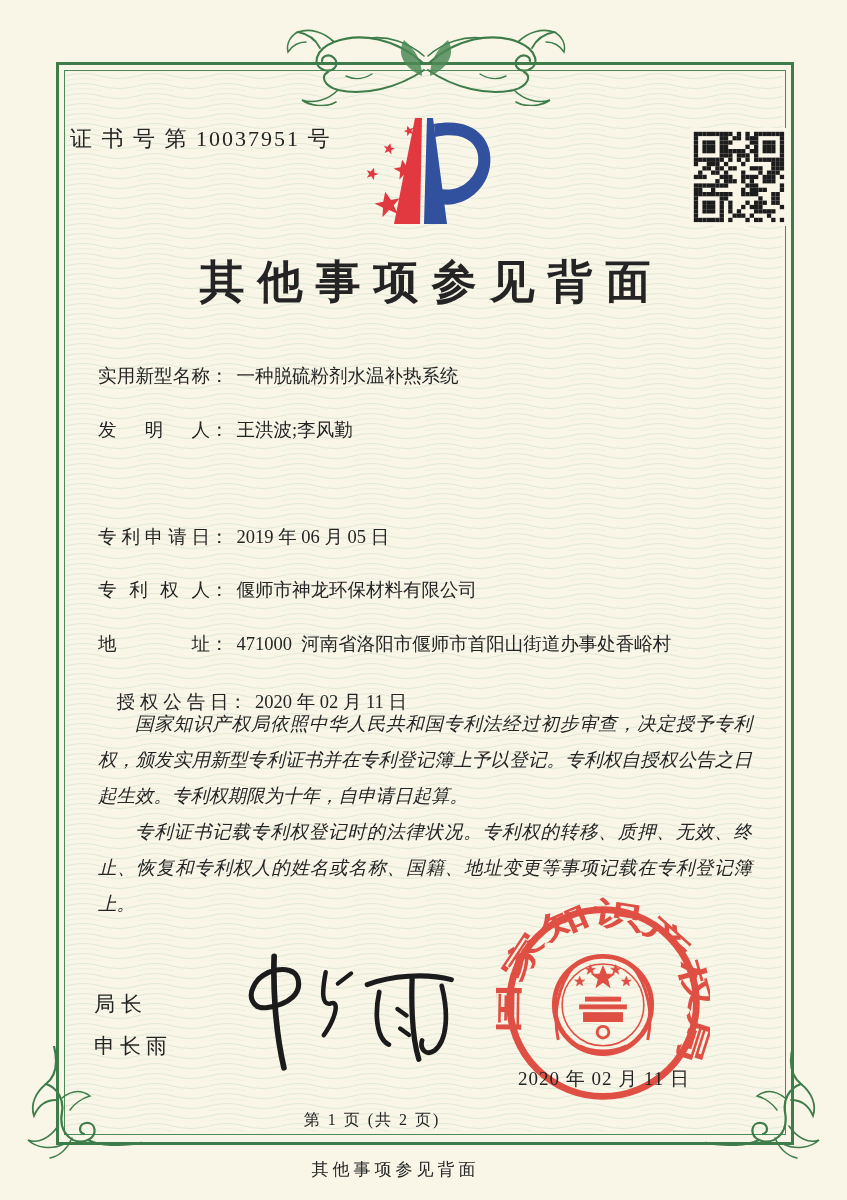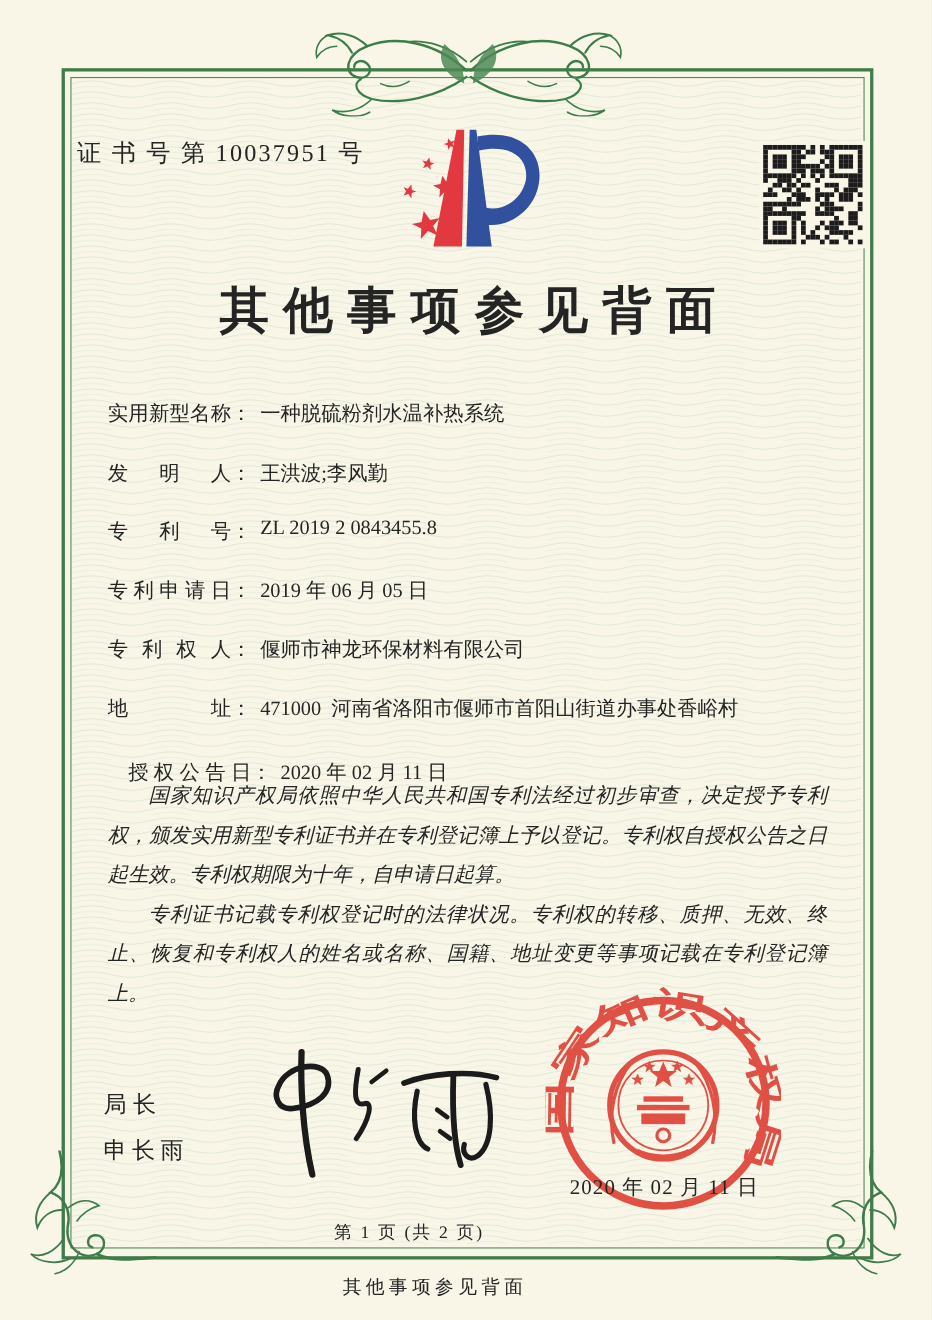--- a/index.html
+++ b/index.html
@@ -365,21 +365,20 @@
         <rect x="68.3" y="89.8" width="4.3" height="4.3"></rect>
         <rect x="81.2" y="89.8" width="4.3" height="4.3"></rect>
         <rect x="89.8" y="89.8" width="4.3" height="4.3"></rect>
       </g>
   </svg>
 
   <div class="title">其他事项参见背面</div>
 
   <div class="frow" style="top:417px"><span class="flabel">发明人</span><span class="fcolon">：</span><span class="fvalue">王洪波;李风勤</span></div>
   <div class="frow" style="top:363px"><span class="flabel">实用新型名称</span><span class="fcolon">：</span><span class="fvalue">一种脱硫粉剂水温补热系统</span></div>
-  <div class="frow" style="top:470px"><span class="flabel">专利号</span><span class="fcolon">：</span><span class="fvalue">ZL 2019 2 0843455.8</span></div>
   <div class="frow" style="top:524px"><span class="flabel">专利申请日</span><span class="fcolon">：</span><span class="fvalue">2019 年 06 月 05 日</span></div>
   <div class="frow" style="top:577px"><span class="flabel">专利权人</span><span class="fcolon">：</span><span class="fvalue">偃师市神龙环保材料有限公司</span></div>
   <div class="frow" style="top:631px"><span class="flabel">地址</span><span class="fcolon">：</span><span class="fvalue">471000  河南省洛阳市偃师市首阳山街道办事处香峪村</span></div>
   <div class="frow" style="top:668px;width:654px">
     <span class="flabel">授权公告日</span><span class="fcolon">：</span><span class="fvalue">2020 年 02 月 11 日</span>
   </div>
 
   <div class="body-text">
     <p>国家知识产权局依照中华人民共和国专利法经过初步审查，决定授予专利权，颁发实用新型专利证书并在专利登记簿上予以登记。专利权自授权公告之日起生效。专利权期限为十年，自申请日起算。</p>
     <p>专利证书记载专利权登记时的法律状况。专利权的转移、质押、无效、终止、恢复和专利权人的姓名或名称、国籍、地址变更等事项记载在专利登记簿上。</p>

